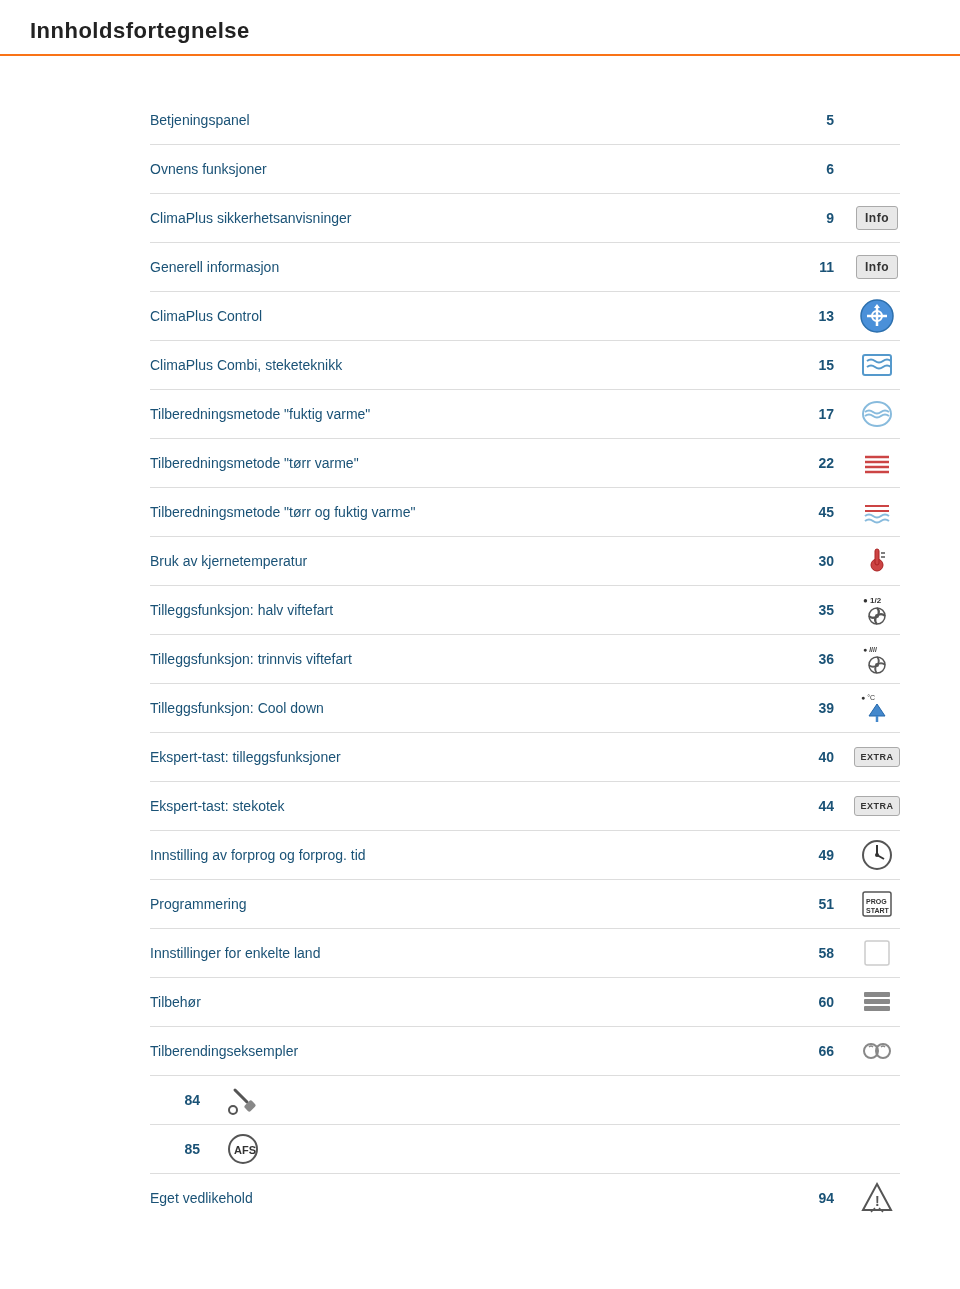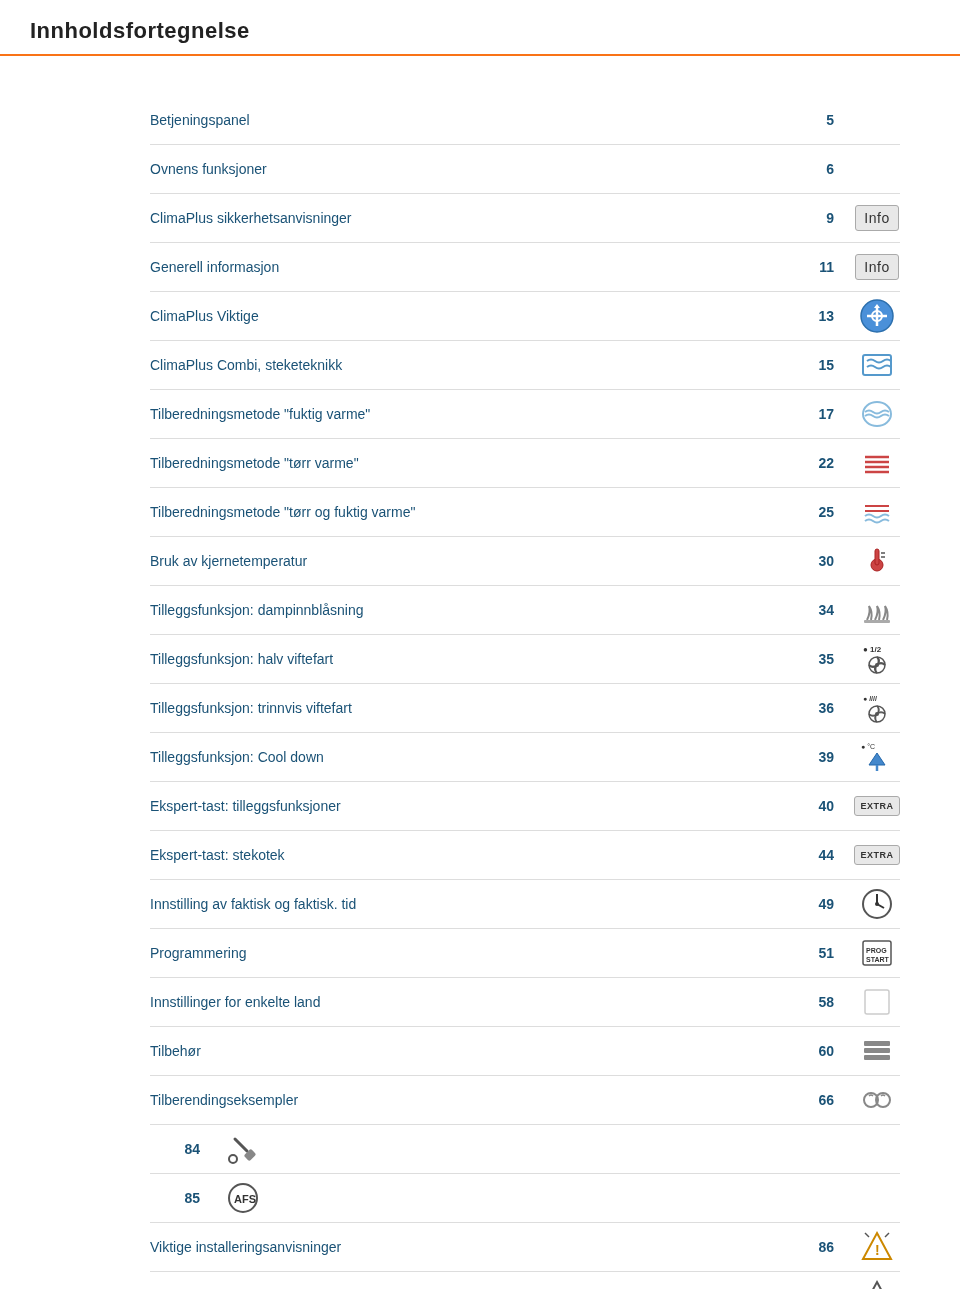--- a/index.html
+++ b/index.html
@@ -67,22 +67,22 @@
       align-items: center;
       justify-content: center;
       flex-shrink: 0;
     }
 
     
     .info-badge {
       background: #e8e8e8;
       border: 1px solid #aaa;
       border-radius: 3px;
-      font-size: 14px;
-      font-weight: normal;
+      font-size: 12px;
+      font-weight: bold;
       color: #333;
       padding: 4px 8px;
       letter-spacing: 0.5px;
     }
 
     
     .icon-svg {
       width: 36px;
       height: 36px;
     }
@@ -117,21 +117,21 @@
       </div>
     </div>
     <div class="toc-row">
       <span class="toc-label">Generell informasjon</span>
       <span class="toc-number">11</span>
       <div class="toc-icon">
         <div class="info-badge">Info</div>
       </div>
     </div>
     <div class="toc-row">
-      <span class="toc-label">ClimaPlus Viktige</span>
+      <span class="toc-label">ClimaPlus Control</span>
       <span class="toc-number">13</span>
       <div class="toc-icon">
         <svg class="icon-svg" viewBox="0 0 36 36">
         <circle cx="18" cy="18" r="16" fill="#4a90d9" stroke="#2c6fad" stroke-width="1.5"></circle>
         <path d="M18 8 L18 28 M8 18 L28 18" stroke="white" stroke-width="2.5"></path>
         <circle cx="18" cy="18" r="5" fill="none" stroke="white" stroke-width="2"></circle>
         <path d="M18 6 L21 10 L15 10 Z" fill="white"></path>
       </svg>
       </div>
     </div>
@@ -164,50 +164,38 @@
         <svg class="icon-svg" viewBox="0 0 36 36">
         <path d="M6 12 L30 12" stroke="#cc4444" stroke-width="2.5"></path>
         <path d="M6 17 L30 17" stroke="#cc4444" stroke-width="2.5"></path>
         <path d="M6 22 L30 22" stroke="#cc4444" stroke-width="2.5"></path>
         <path d="M6 27 L30 27" stroke="#cc4444" stroke-width="2.5"></path>
       </svg>
       </div>
     </div>
     <div class="toc-row">
       <span class="toc-label">Tilberedningsmetode "tørr og fuktig varme"</span>
-      <span class="toc-number">25</span>
+      <span class="toc-number">45</span>
       <div class="toc-icon">
         <svg class="icon-svg" viewBox="0 0 36 36">
         <path d="M6 12 L30 12" stroke="#cc4444" stroke-width="2"></path>
         <path d="M6 17 L30 17" stroke="#cc4444" stroke-width="2"></path>
         <path d="M6 22 Q10 19 14 22 Q18 25 22 22 Q26 19 30 22" stroke="#88bbdd" stroke-width="2" fill="none"></path>
         <path d="M6 27 Q10 24 14 27 Q18 30 22 27 Q26 24 30 27" stroke="#88bbdd" stroke-width="2" fill="none"></path>
       </svg>
       </div>
     </div>
     <div class="toc-row">
       <span class="toc-label">Bruk av kjernetemperatur</span>
       <span class="toc-number">30</span>
       <div class="toc-icon">
         <svg class="icon-svg" viewBox="0 0 36 36">
         <circle cx="18" cy="22" r="6" fill="#cc4444" stroke="#aa2222" stroke-width="1"></circle>
         <rect x="16" y="6" width="4" height="16" rx="2" fill="#cc4444" stroke="#aa2222" stroke-width="1"></rect>
         <path d="M22 14 L26 14 M22 10 L26 10" stroke="#555" stroke-width="1.5"></path>
-      </svg>
-      </div>
-    </div>
-    <div class="toc-row">
-      <span class="toc-label">Tilleggsfunksjon: dampinnblåsning</span>
-      <span class="toc-number">34</span>
-      <div class="toc-icon">
-        <svg class="icon-svg" viewBox="0 0 36 36">
-        <path d="M8 28 Q12 20 10 14 Q14 20 12 28" stroke="#888" stroke-width="2" fill="none"></path>
-        <path d="M16 28 Q20 20 18 14 Q22 20 20 28" stroke="#888" stroke-width="2" fill="none"></path>
-        <path d="M24 28 Q28 20 26 14 Q30 20 28 28" stroke="#888" stroke-width="2" fill="none"></path>
-        <rect x="5" y="28" width="26" height="3" rx="1" fill="#aaa"></rect>
       </svg>
       </div>
     </div>
     <div class="toc-row">
       <span class="toc-label">Tilleggsfunksjon: halv viftefart</span>
       <span class="toc-number">35</span>
       <div class="toc-icon">
         <svg class="icon-svg" viewBox="0 0 36 36">
         <text x="4" y="11" font-size="8" fill="#333" font-weight="bold">● 1/2</text>
         <circle cx="18" cy="24" r="8" fill="none" stroke="#555" stroke-width="1.5"></circle>
@@ -253,21 +241,21 @@
       </div>
     </div>
     <div class="toc-row">
       <span class="toc-label">Ekspert-tast: stekotek</span>
       <span class="toc-number">44</span>
       <div class="toc-icon">
         <div style="background:#e8e8e8;border:1px solid #aaa;border-radius:3px;font-size:9px;font-weight:bold;color:#333;padding:4px 5px;letter-spacing:0.5px;text-align:center;">EXTRA</div>
       </div>
     </div>
     <div class="toc-row">
-      <span class="toc-label">Innstilling av faktisk og faktisk. tid</span>
+      <span class="toc-label">Innstilling av forprog og forprog. tid</span>
       <span class="toc-number">49</span>
       <div class="toc-icon">
         <svg class="icon-svg" viewBox="0 0 36 36">
         <circle cx="18" cy="18" r="14" fill="none" stroke="#555" stroke-width="2"></circle>
         <line x1="18" y1="18" x2="18" y2="8" stroke="#333" stroke-width="2"></line>
         <line x1="18" y1="18" x2="25" y2="22" stroke="#333" stroke-width="2"></line>
         <circle cx="18" cy="18" r="2" fill="#333"></circle>
       </svg>
       </div>
     </div>
@@ -327,32 +315,20 @@
     <div class="toc-row">
       <span class="toc-number">85</span>
       <div class="toc-icon">
         <svg class="icon-svg" viewBox="0 0 36 36">
         <circle cx="18" cy="18" r="14" fill="none" stroke="#555" stroke-width="2"></circle>
         <text x="9" y="23" font-size="11" fill="#333" font-weight="bold">AFS</text>
       </svg>
       </div>
     </div>
     <div class="toc-row">
-      <span class="toc-label">Viktige installeringsanvisninger</span>
-      <span class="toc-number">86</span>
-      <div class="toc-icon">
-        <svg class="icon-svg" viewBox="0 0 36 36">
-        <polygon points="18,4 32,30 4,30" fill="none" stroke="#cc8800" stroke-width="2"></polygon>
-        <text x="16" y="26" font-size="14" fill="#cc8800" font-weight="bold">!</text>
-        <line x1="10" y1="8" x2="6" y2="4" stroke="#555" stroke-width="1.5"></line>
-        <line x1="26" y1="8" x2="30" y2="4" stroke="#555" stroke-width="1.5"></line>
-      </svg>
-      </div>
-    </div>
-    <div class="toc-row">
       <span class="toc-label">Eget vedlikehold</span>
       <span class="toc-number">94</span>
       <div class="toc-icon">
         <svg class="icon-svg" viewBox="0 0 36 36">
         <polygon points="18,4 32,30 4,30" fill="none" stroke="#555" stroke-width="2"></polygon>
         <text x="16" y="26" font-size="14" fill="#555" font-weight="bold">!</text>
         <path d="M12 32 L16 28 M20 28 L24 32" stroke="#555" stroke-width="1.5"></path>
       </svg>
       </div>
     </div>

